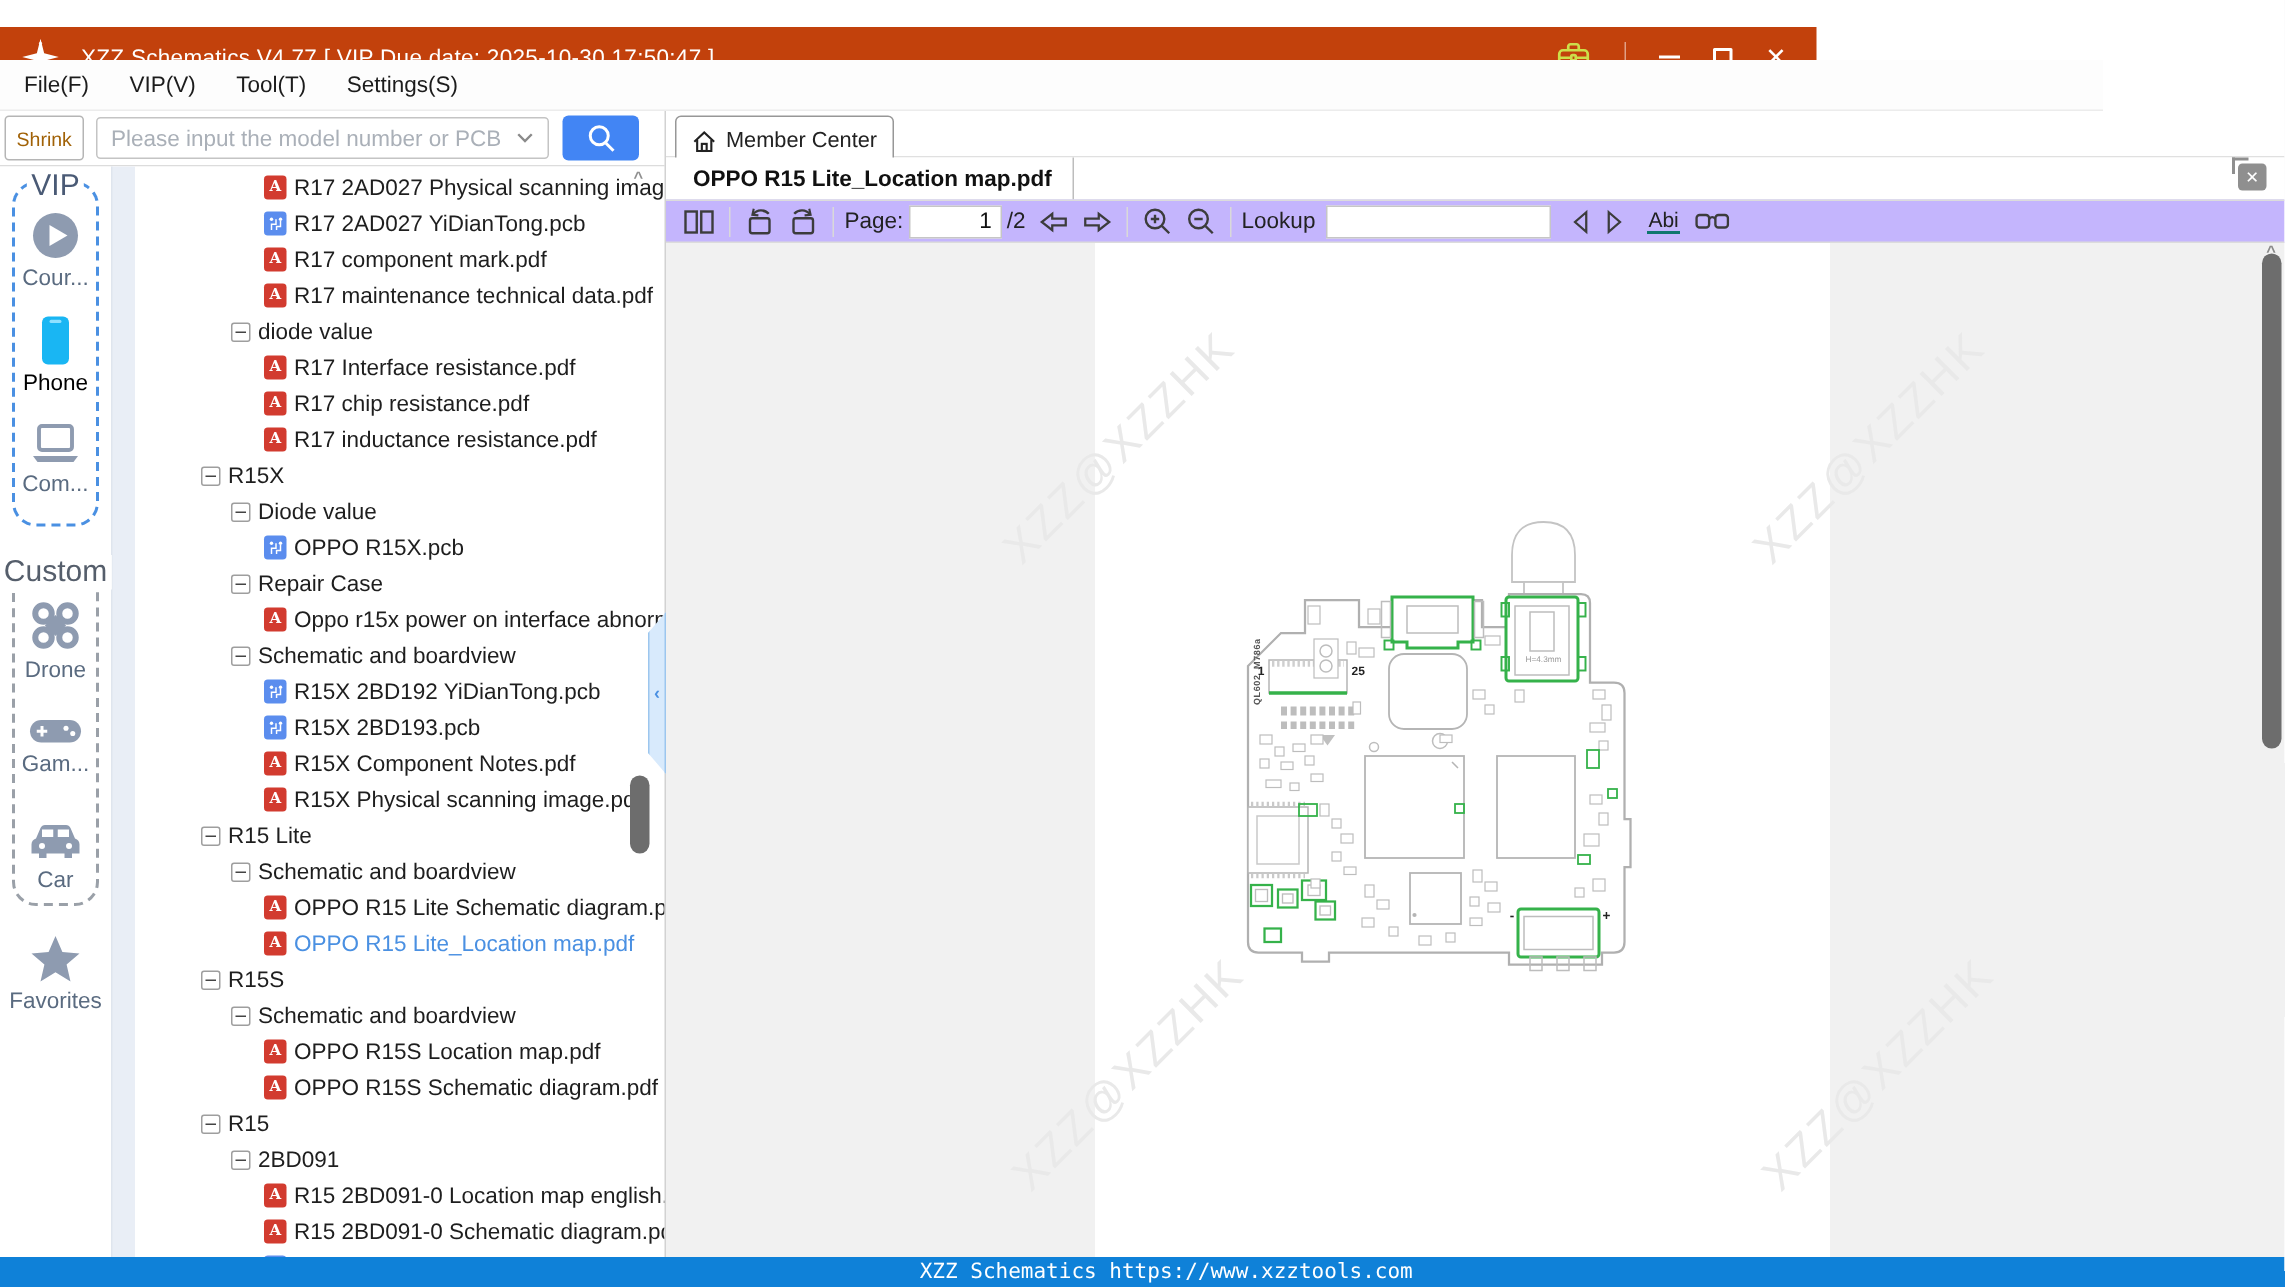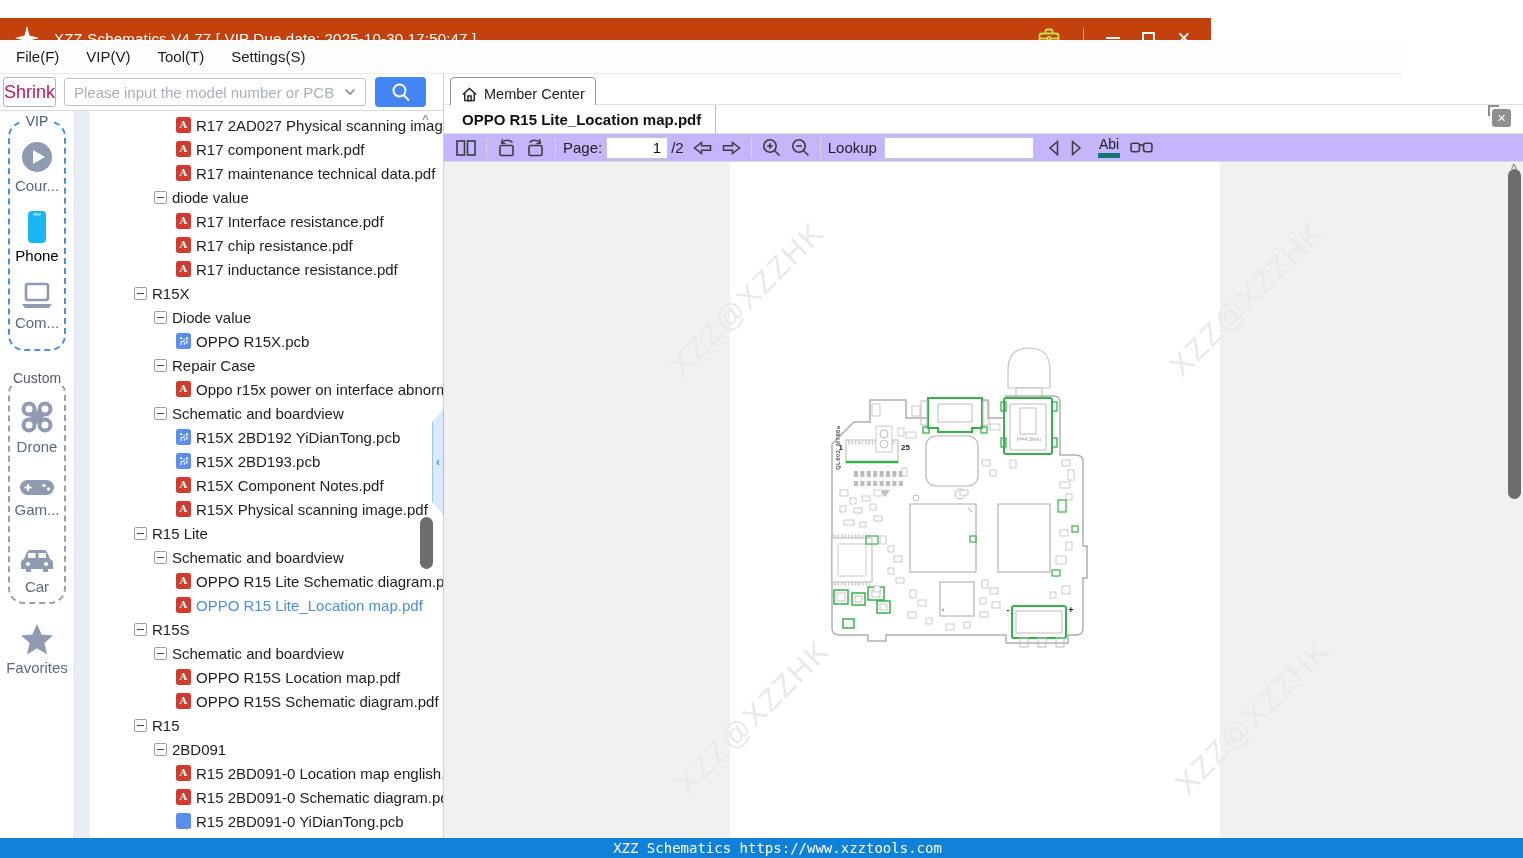--- a/index.html
+++ b/index.html
@@ -20,38 +20,38 @@
   
   .menubar{position:absolute;left:0;top:40px;width:1402px;height:34px;background:#fdfdfd;
     border-bottom:1px solid #ececec;display:flex;align-items:center;padding-left:16px;gap:27px;
     font-size:15px;color:#1c1c1c;}
   .menu-item{cursor:default;}
 
   
   .searchrow{position:absolute;left:0;top:74px;width:443px;height:37px;background:#fff;
     border-bottom:1px solid #dcdcdc;}
   .shrink-btn{position:absolute;left:3px;top:3px;width:53px;height:30px;background:#fff;
-    border:1px solid #b5b5b5;border-radius:3px;font-size:18px;color:#be185d;
+    border:1px solid #b5b5b5;border-radius:3px;font-size:13px;color:#a16207;
     display:flex;align-items:center;justify-content:center;}
   .model-input{position:absolute;left:64px;top:4px;width:302px;height:28px;border:1px solid #c4c4c4;
     border-radius:3px;padding:0 28px 0 9px;font-size:15px;color:#333;font-family:"Liberation Sans",sans-serif;}
   .model-input::placeholder{color:#aab0b8;}
   .input-chevron{position:absolute;left:344px;top:14px;}
   .search-btn{position:absolute;left:375px;top:3px;width:51px;height:30px;background:#4285f4;
     border:none;border-radius:4px;display:flex;align-items:center;justify-content:center;}
 
   
   .sidebar{position:absolute;left:0;top:111px;width:90px;height:727px;background:#fff;}
   .sidebar-gutter{position:absolute;right:0;top:0;bottom:0;width:16px;background:#e9eef6;
     border-left:1px solid #dfe5ee;}
   .group-box{position:absolute;left:8px;width:58px;border-radius:16px;}
   .vip-box{top:10px;height:230px;border:2px dashed #4a90e2;}
   .custom-box{top:267px;height:226px;border:2px dashed #9aa0a8;}
   .group-label{position:absolute;top:-10px;left:50%;transform:translateX(-50%);background:#fff;
-    padding:0 3px;font-size:14px;color:#4a5a75;white-space:nowrap;}
+    padding:0 3px;font-size:20px;color:#4a5a75;white-space:nowrap;}
   .custom-box .group-label{color:#555e6b;}
   .side-item{position:absolute;left:0;width:74px;text-align:center;}
   .side-item .icon{display:flex;justify-content:center;}
   .side-label{font-size:15px;color:#5a6b80;margin-top:3px;}
   .side-label.active{color:#000000;}
 
   
   .tree{position:absolute;left:90px;top:111px;width:353px;height:727px;background:#fff;overflow:hidden;}
   .tree-rows{padding-top:2px;}
   .tree-row{height:24px;display:flex;align-items:center;gap:5px;white-space:nowrap;overflow:hidden;
@@ -95,21 +95,21 @@
     padding-left:7px;font-size:15px;color:#222;}
   .tbtn{height:24px;display:flex;align-items:center;justify-content:center;padding:0 4px;flex:none;}
   .tsep{width:1px;height:20px;background:#d9d9d9;margin:0 5px;flex:none;}
   .page-label{margin:0 4px 0 2px;}
   .page-input{width:62px;height:22px;border:1px solid #c6c6c6;text-align:right;padding-right:6px;
     font-size:15px;font-family:"Liberation Sans",sans-serif;color:#111;}
   .page-total{margin:0 4px 0 3px;}
   .lookup-label{margin:0 7px 0 2px;}
   .lookup-input{width:150px;height:22px;border:1px solid #c6c6c6;font-size:14px;padding:0 5px;
     font-family:"Liberation Sans",sans-serif;}
-  .abc-btn{margin-left:10px;font-size:14px;color:#222;border-bottom:5px solid #0f766e;line-height:1.1;padding:0 1px;}
+  .abc-btn{margin-left:10px;font-size:14px;color:#222;border-bottom:2px solid #0f766e;line-height:1.1;padding:0 1px;}
 
   
   .content{position:absolute;left:444px;top:162px;width:1079px;height:676px;background:#f1f1f1;overflow:hidden;}
   .page{position:absolute;left:286px;top:0;width:490px;height:676px;background:#fff;}
   .wm{position:absolute;font-size:30px;color:#e9e9e9;transform:rotate(-45deg);letter-spacing:2px;
     white-space:nowrap;font-weight:500;z-index:1;}
   .wm1{left:201px;top:120px;} .wm2{left:701px;top:120px;}
   .wm3{left:207px;top:538px;} .wm4{left:707px;top:538px;}
   .board{position:absolute;left:366px;top:178px;width:290px;height:320px;z-index:2;}
   .v-up{position:absolute;right:2px;top:0px;width:14px;text-align:center;color:#8a8a8a;
@@ -266,20 +266,33 @@
     </span>
     <div class="side-label">Favorites</div>
   </div>
 </div>
 
 <div class="tree">
   <div class="tree-rows">
       <div class="tree-row ind3">
         <span class="ficon pdf"></span>
         <span class="tlabel">R17 2AD027 Physical scanning image.pdf</span>
+      </div>
+      <div class="tree-row ind3">
+        <span class="ficon pcb">
+          <svg viewBox="0 0 16 16">
+            <g stroke="#fff" stroke-width="1.3" fill="none">
+              <path d="M4 13 V8 H8 V3.5"></path>
+              <path d="M8.5 13 V10 H12 V5"></path>
+            </g>
+            <circle cx="4" cy="3.5" r="1.5" fill="#fff"></circle>
+            <circle cx="12" cy="3.5" r="1.5" fill="#fff"></circle>
+          </svg>
+        </span>
+        <span class="tlabel">R17 2AD027 YiDianTong.pcb</span>
       </div>
       <div class="tree-row ind3">
         <span class="ficon pdf"></span>
         <span class="tlabel">R17 component mark.pdf</span>
       </div>
       <div class="tree-row ind3">
         <span class="ficon pdf"></span>
         <span class="tlabel">R17 maintenance technical data.pdf</span>
       </div>
       <div class="tree-row ind2">

